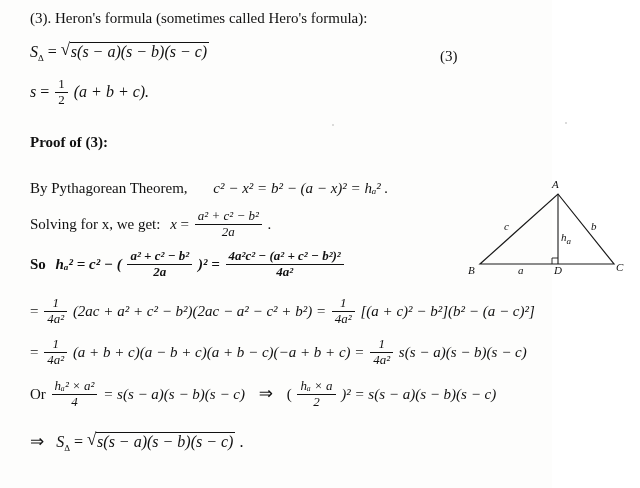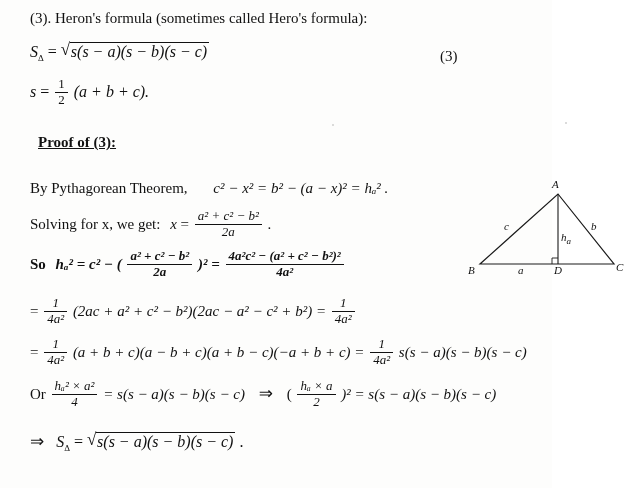--- a/index.html
+++ b/index.html
@@ -120,21 +120,21 @@
   <div class="line" style="left:30px; top:78px; font-size:16px;">
     <span class="ital">s</span>
     <span>=</span>
     <span class="frac">
       <span class="num">1</span>
       <span class="den">2</span>
     </span>
     <span class="ital">(a + b + c).</span>
   </div>
 
-  <div class="line bold" style="left:38px; top:134px;text-decoration:underline;">Proof of (3):</div>
+  <div class="line bold" style="left:30px; top:134px;">Proof of (3):</div>
 
 
   <div class="line" style="left:30px; top:180px;">
     <span>By Pythagorean Theorem,</span>
     <span class="ital" style="margin-left:22px;">c² − x² = b² − (a − x)² = hₐ² .</span>
   </div>
 
   <div class="line" style="left:30px; top:210px;">
     <span>Solving for x, we get:</span>
     <span class="ital" style="margin-left:6px;">x</span>
@@ -164,20 +164,21 @@
     <span>=</span>
     <span class="frac">
       <span class="num ital">1</span>
       <span class="den ital">4a²</span>
     </span>
     <span class="ital">(2ac + a² + c² − b²)(2ac − a² − c² + b²) =</span>
     <span class="frac">
       <span class="num ital">1</span>
       <span class="den ital">4a²</span>
     </span>
+    <span class="ital">[(a + c)² − b²](b² − (a − c)²]</span>
   </div>
 
   <div class="line" style="left:30px; top:338px;">
     <span>=</span>
     <span class="frac">
       <span class="num ital">1</span>
       <span class="den ital">4a²</span>
     </span>
     <span class="ital">(a + b + c)(a − b + c)(a + b − c)(−a + b + c) =</span>
     <span class="frac">

